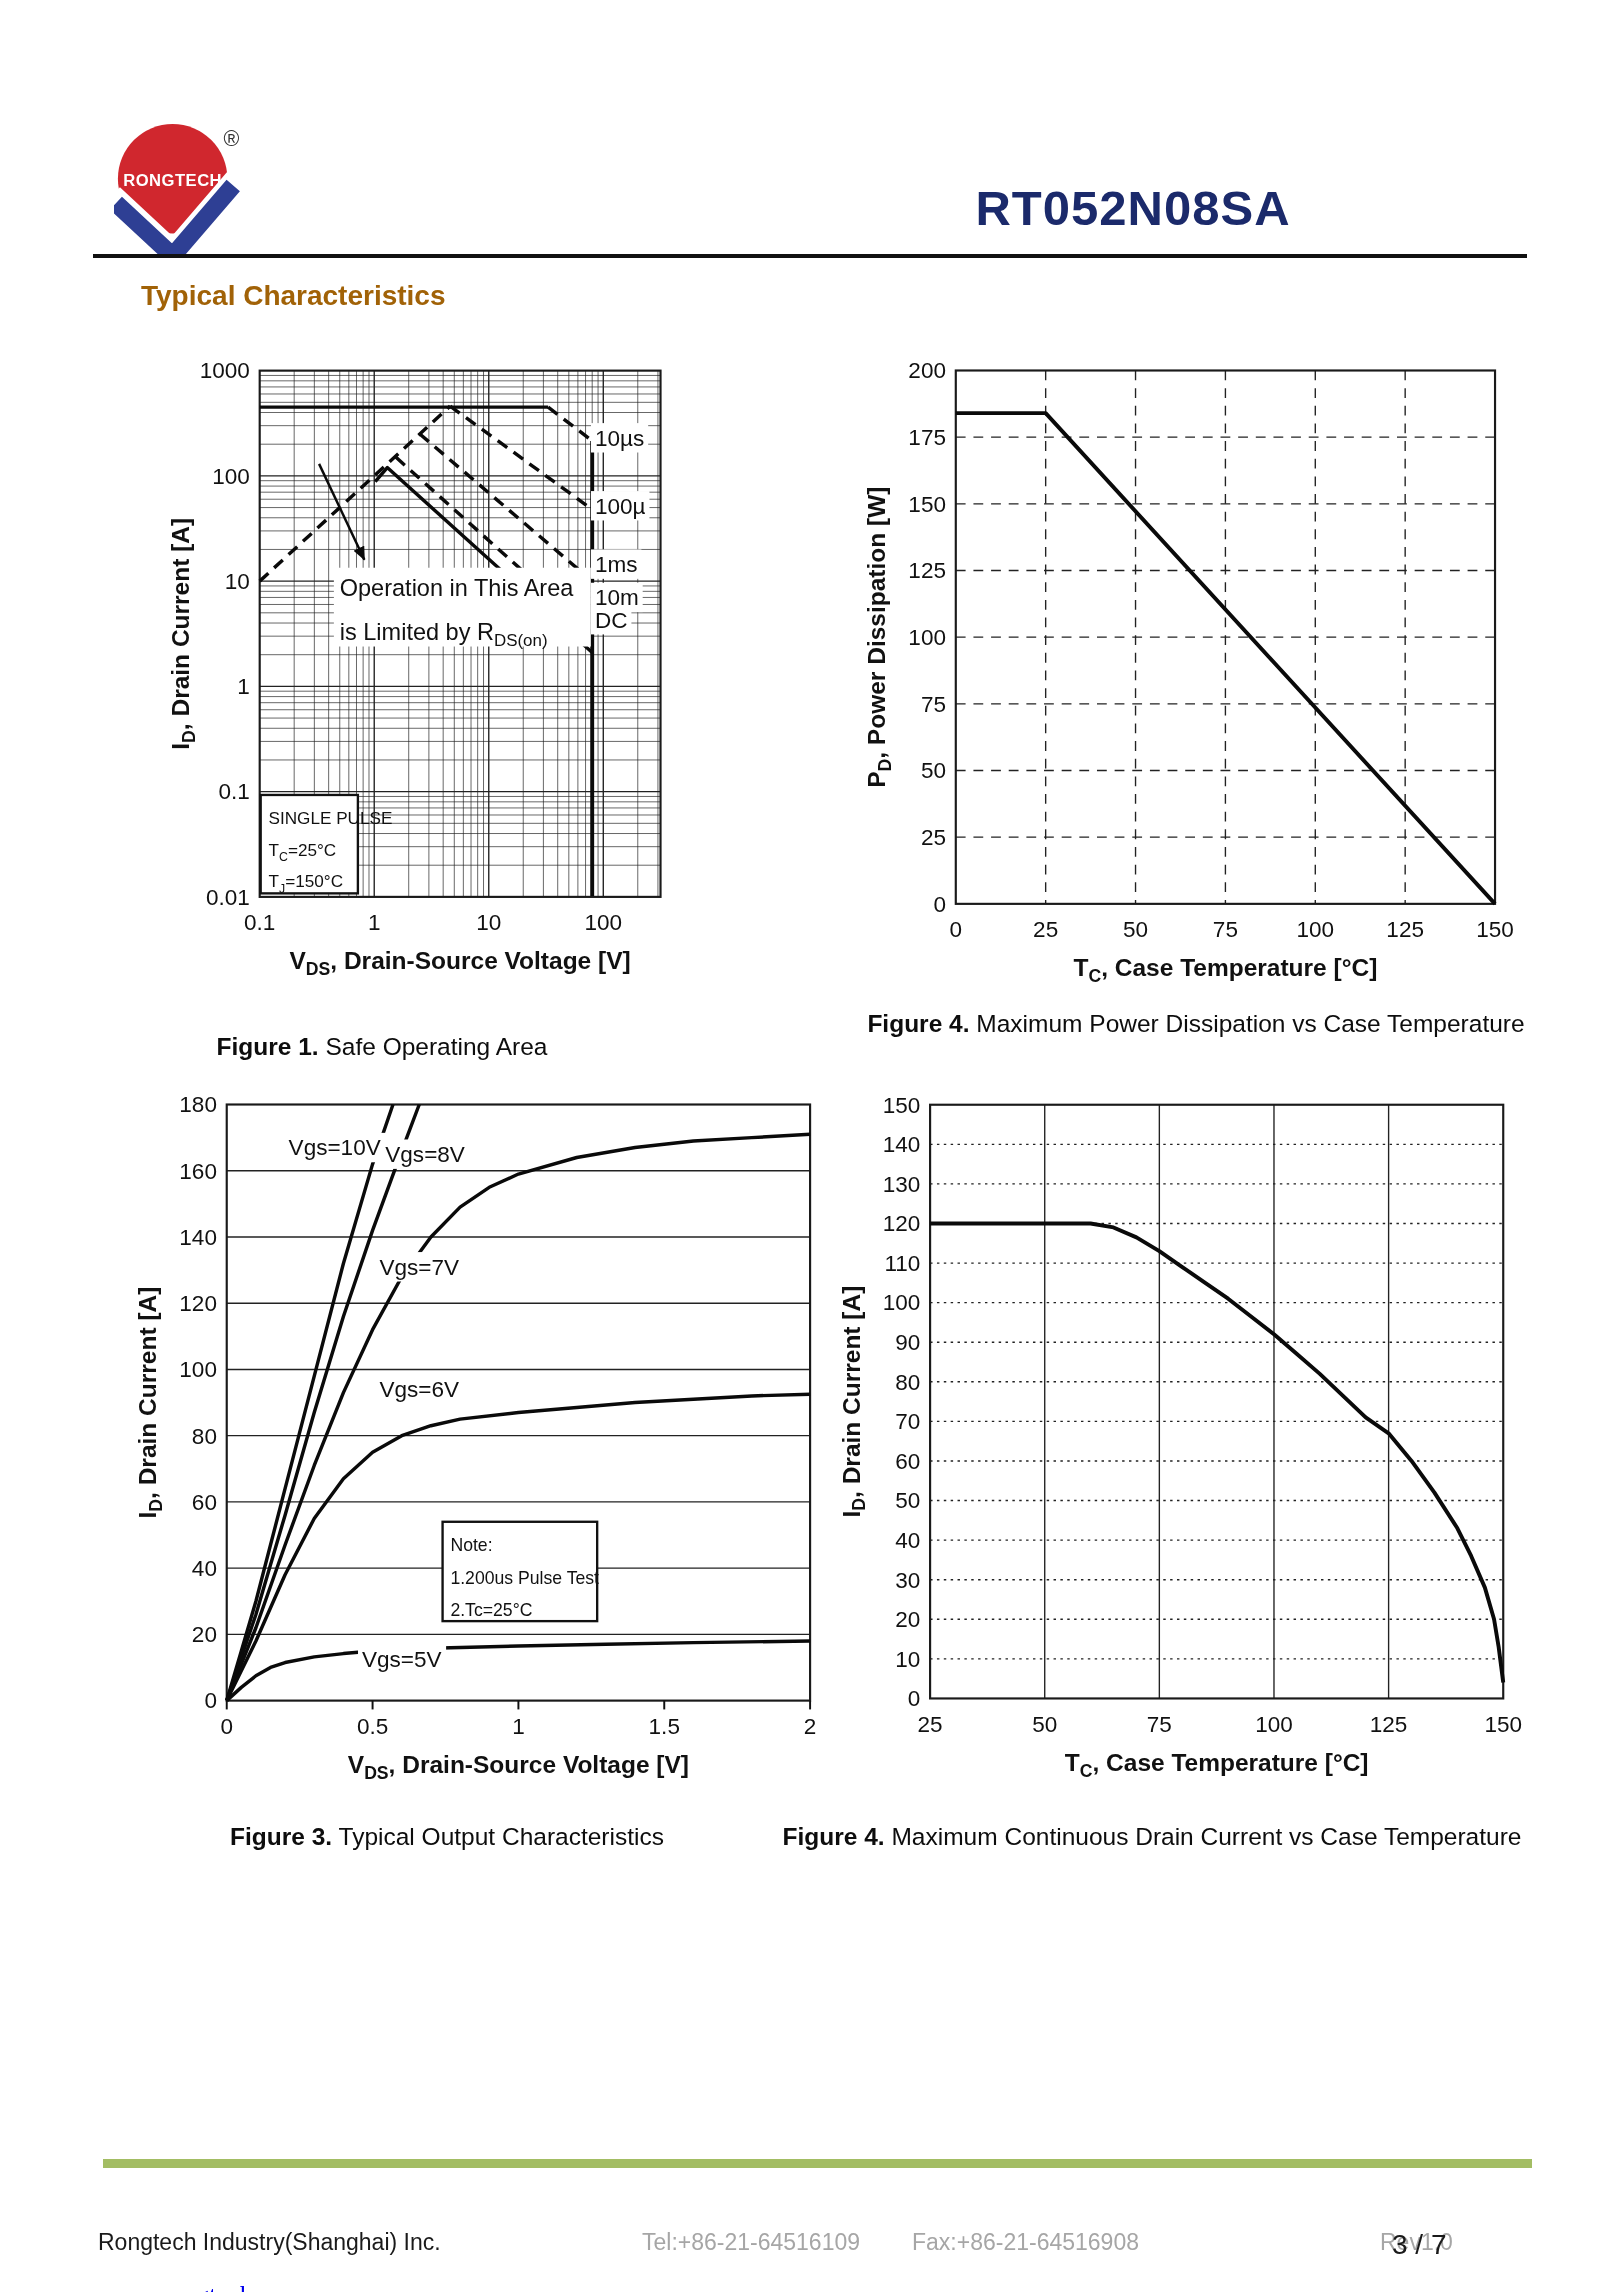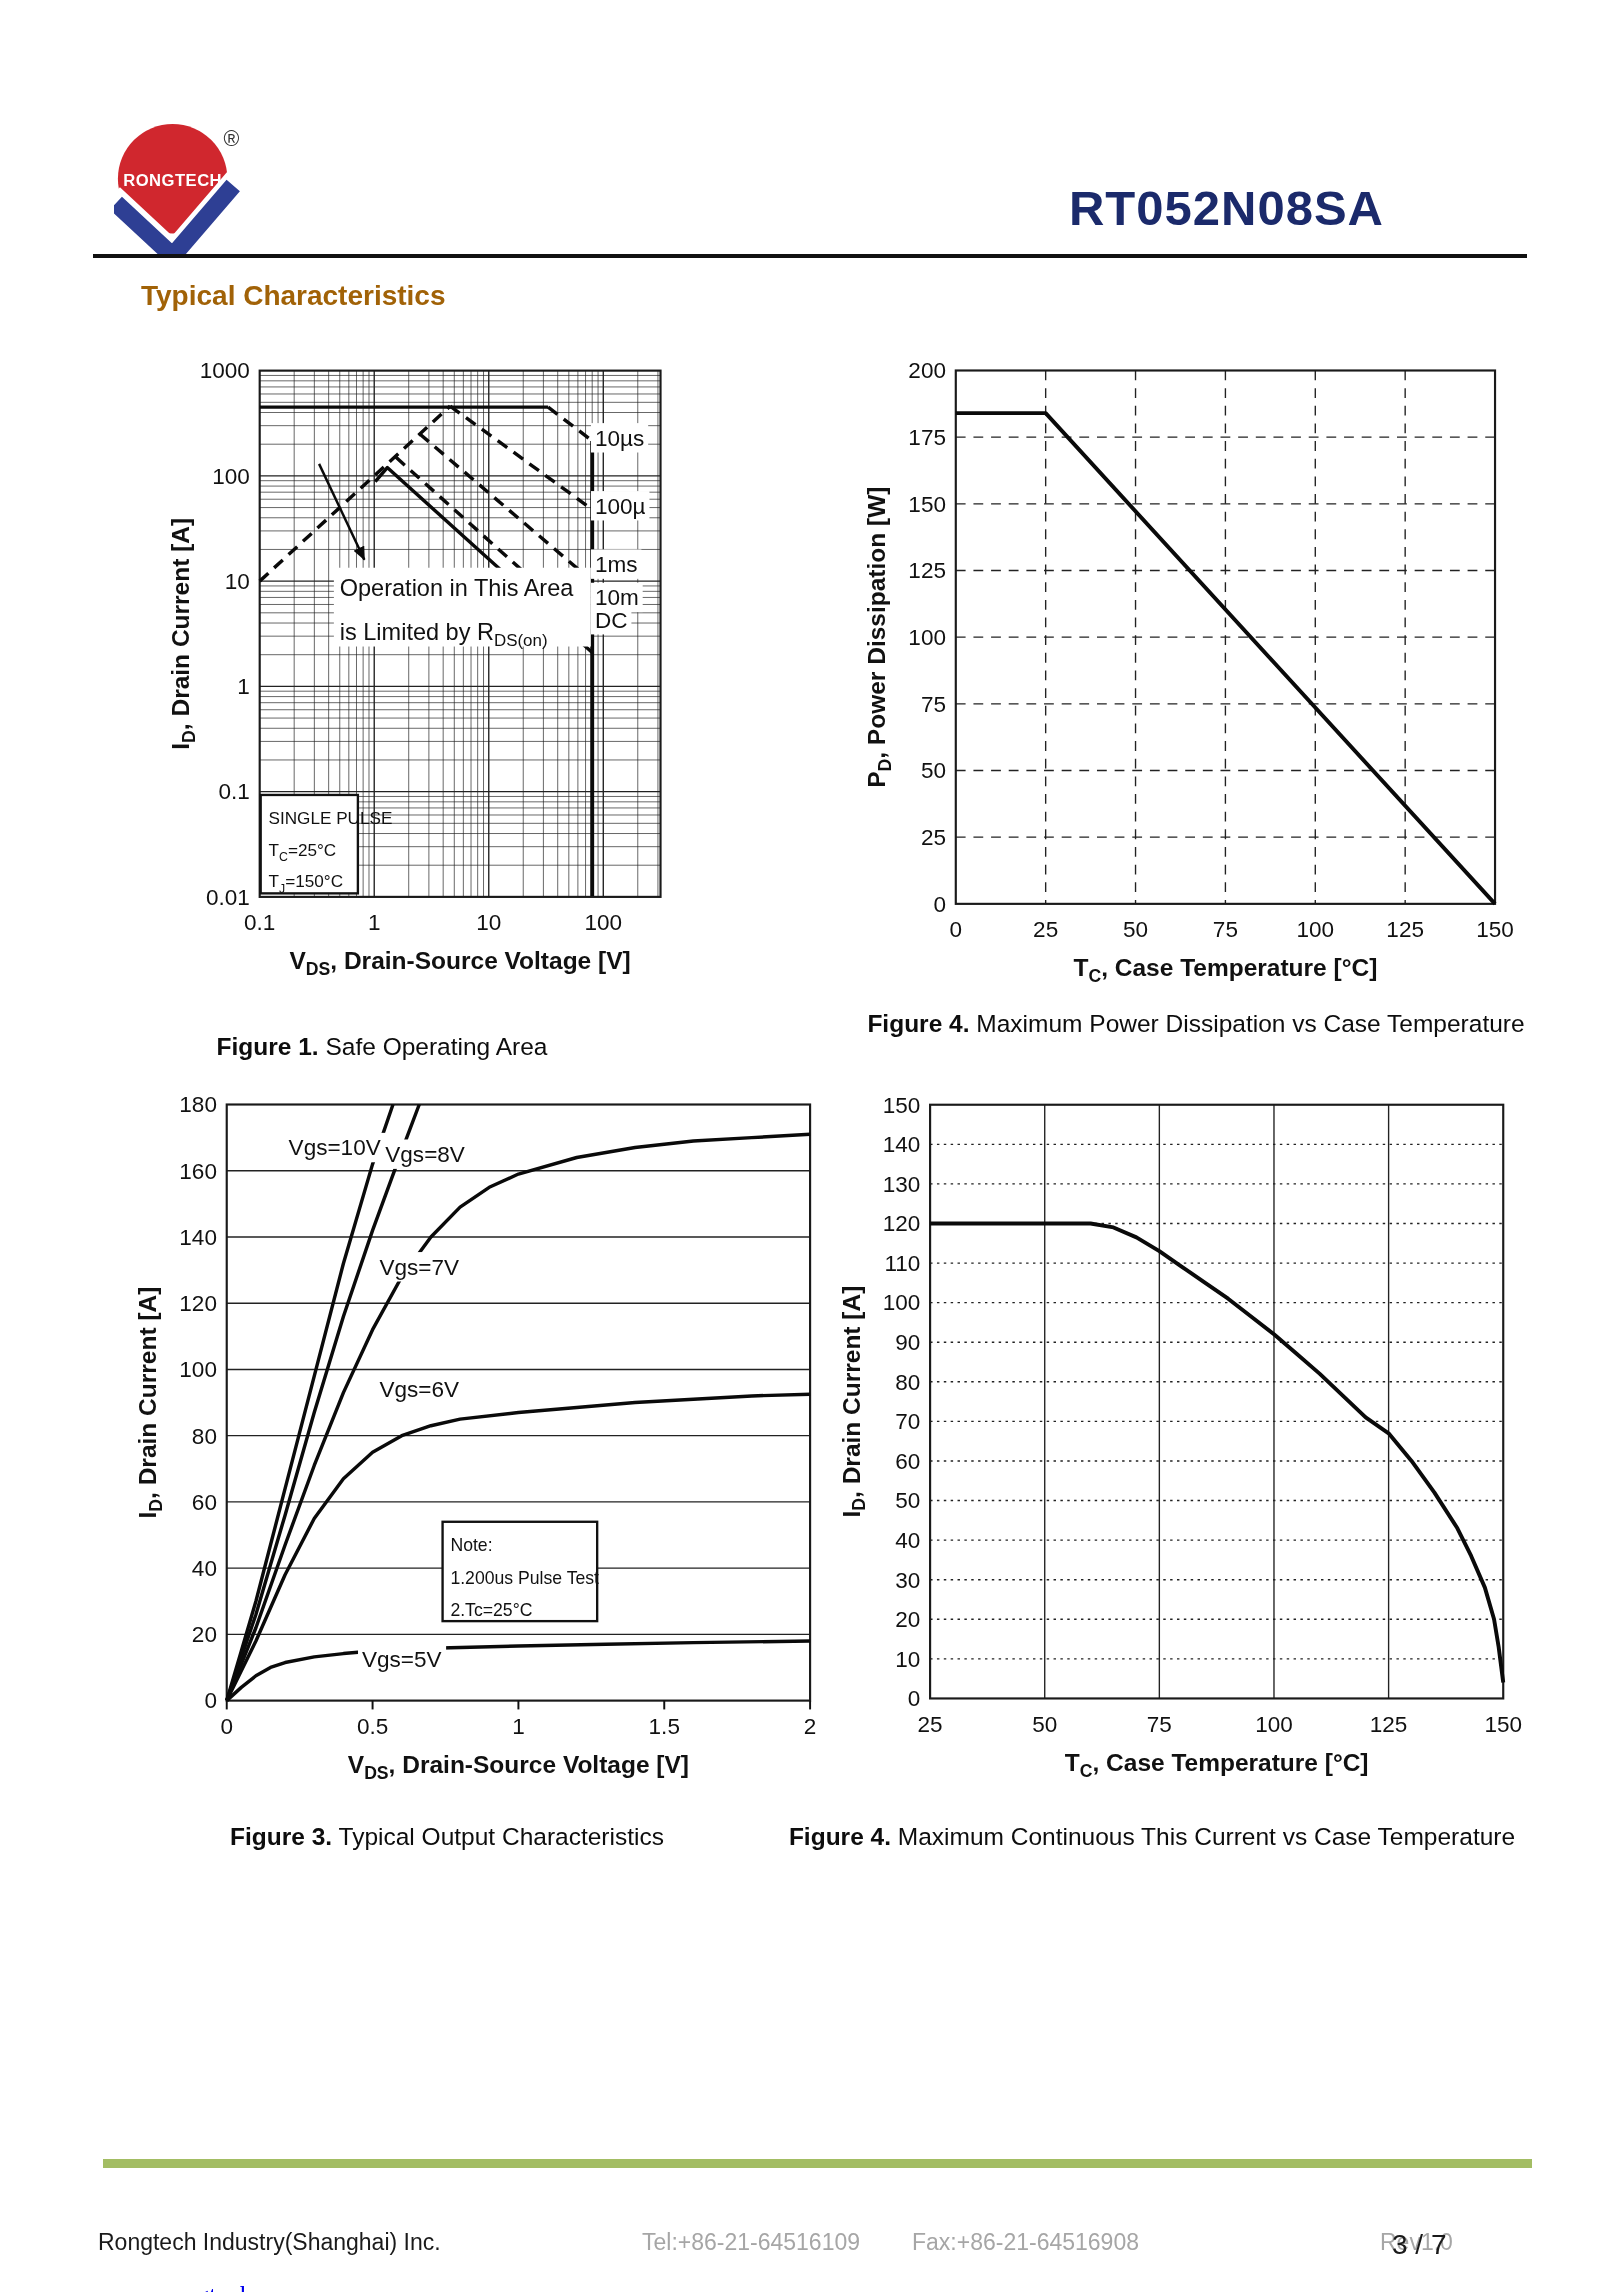--- a/index.html
+++ b/index.html
@@ -1,20 +1,20 @@
 <!DOCTYPE html>
 <html style="--title_color: #1b2a6b; --bar_color: #a3bd63; --link_color: #0000ee; --muted_color: #a6a6a6; --logo_red: #d0272e; --logo_blue: #2e3f94;"><head>
 <meta charset="utf-8">
 <style>
   html,body{margin:0;padding:0;background:#e8e8e8;}
   .page{position:relative;width:1621px;height:2293px;background:#fff;margin:0 auto;
         font-family:"Liberation Sans", sans-serif;color:#111;overflow:hidden;}
   .abs{position:absolute;}
   
-  .doc-title{left:882px;top:180px;width:502px;text-align:right;
+  .doc-title{left:882px;top:180px;width:502px;text-align:center;
              font-size:49px;font-weight:bold;color:var(--title_color);letter-spacing:1px;}
   .head-rule{left:93px;top:254px;width:1434px;height:3.9px;background:#111;}
   .section-heading{left:141px;top:280px;font-size:28px;font-weight:bold;color:#a16207;}
   
   .caption{font-size:24.5px;color:#0d0d0d;text-align:center;}
   .caption b{font-weight:bold;}
   
   svg text{font-family:"Liberation Sans", sans-serif;}
   
   .footer-bar{left:103px;top:2159px;width:1429px;height:8.8px;background:var(--bar_color);}
@@ -296,21 +296,21 @@
       <text x="84" y="73.39999999999998" text-anchor="end" font-size="23" fill="#111"><tspan>140</tspan></text>
       <text x="84" y="33" text-anchor="end" font-size="23" fill="#111"><tspan>150</tspan></text>
       <text x="386.5" y="705" text-anchor="middle" font-size="25" fill="#111" font-weight="bold"><tspan>T</tspan><tspan font-size="72%" dy="6">C</tspan><tspan dy="-6">, Case Temperature [°C]</tspan></text>
       <text transform="translate(22 328) rotate(-90)" text-anchor="middle" font-size="25" font-weight="bold" fill="#111"><tspan>I</tspan><tspan font-size="72%" dy="6">D</tspan><tspan dy="-6">, Drain Current [A]</tspan></text>
     </svg>
 
   <div class="abs caption" style="left:104px;top:1823px;width:686px;">
     <b>Figure 3.</b><span> Typical Output Characteristics</span>
   </div>
   <div class="abs caption" style="left:755px;top:1823px;width:794px;">
-    <b>Figure 4.</b><span> Maximum Continuous This Current vs Case Temperature</span>
+    <b>Figure 4.</b><span> Maximum Continuous Drain Current vs Case Temperature</span>
   </div>
 
   <div class="abs footer-bar"></div>
   <div class="abs foot-it" style="left:98px;top:2189px;color:#1a1a1a;">Rongtech Industry(Shanghai) Inc.</div>
   <div class="abs foot-it muted" style="left:642px;top:2189px;">Tel:+86-21-64516109</div>
   <div class="abs foot-it muted" style="left:912px;top:2189px;text-align:center;">Fax:+86-21-64516908</div>
   <div class="abs foot-it muted" style="left:1380px;top:2189px;">Rev1.0</div>
   <a class="abs site-link">www.rongtechpower.com</a>
   <div class="abs page-num">3 / 7</div>
 

